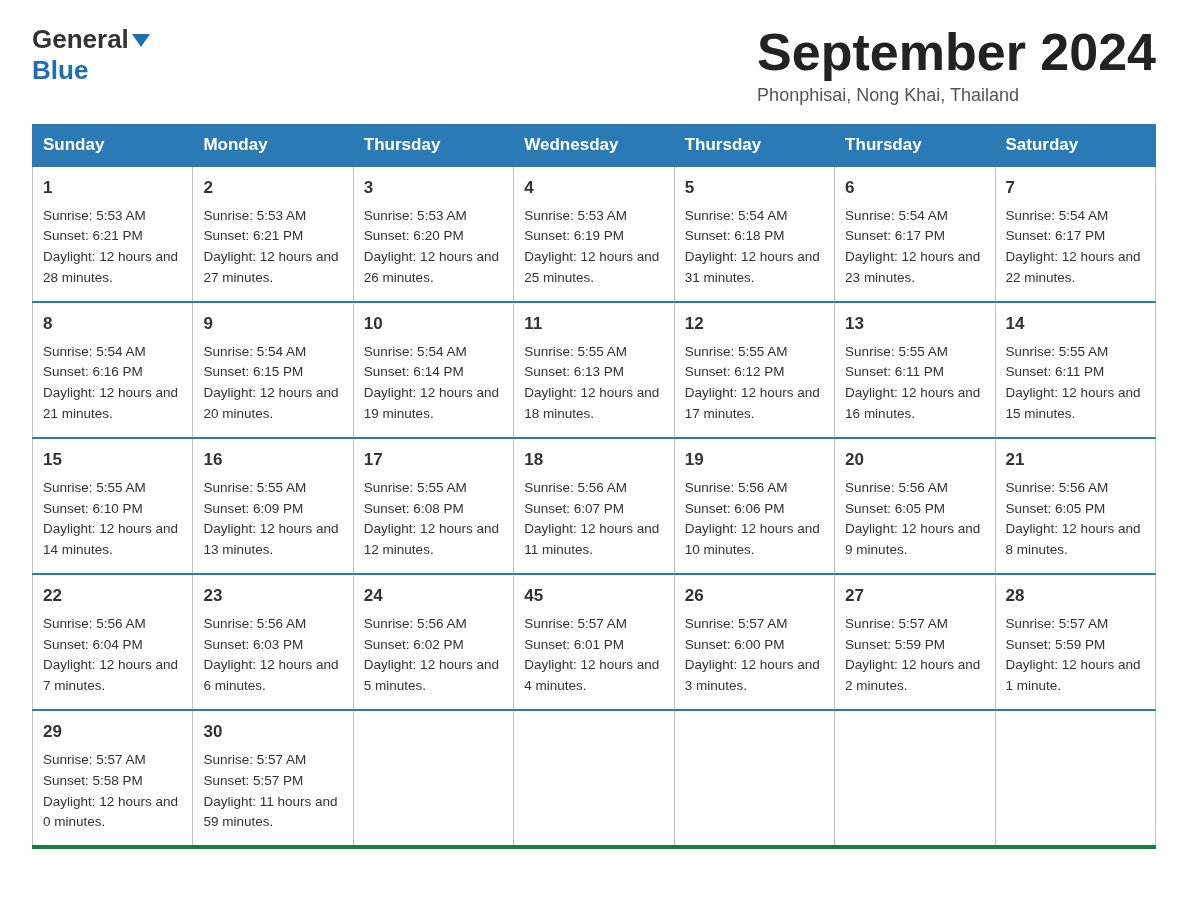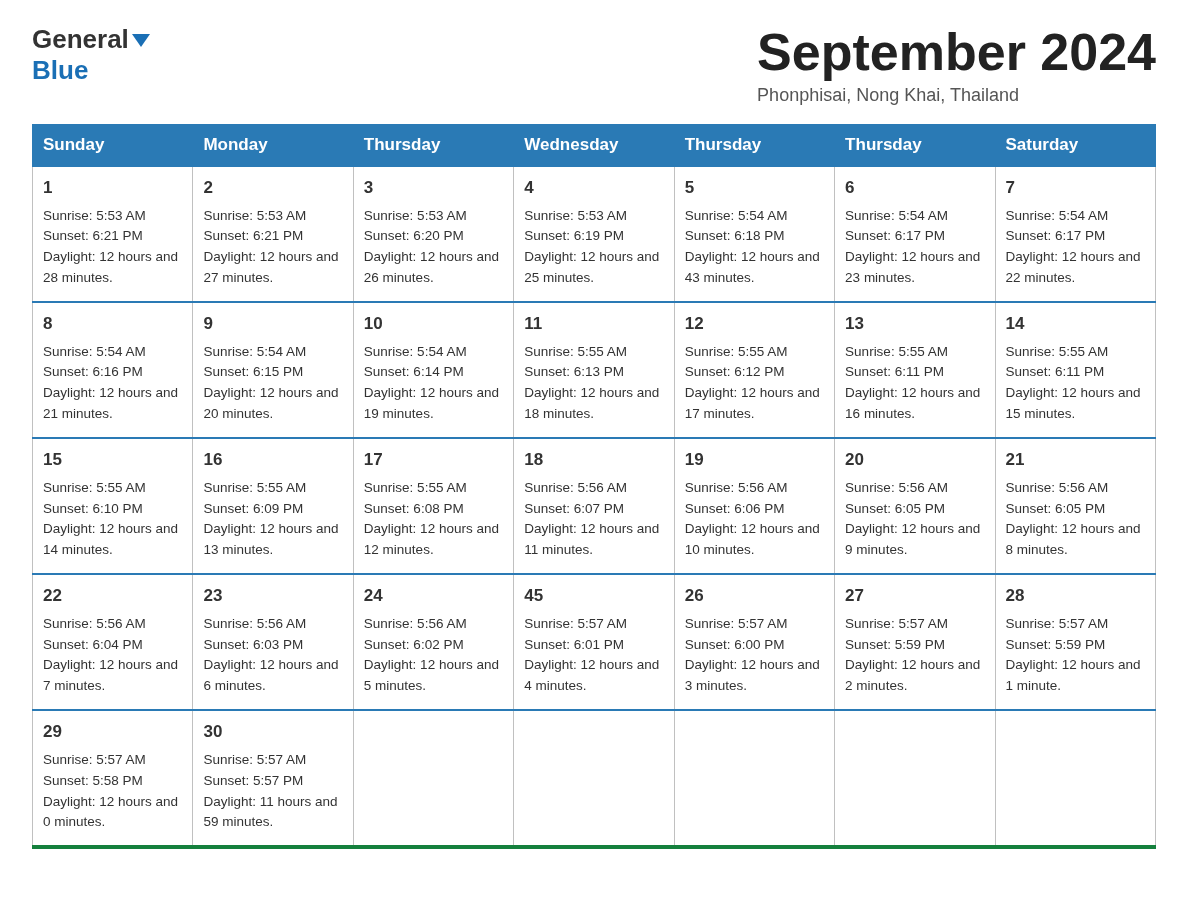--- a/index.html
+++ b/index.html
@@ -135,21 +135,21 @@
         <th>Thursday</th>
         <th>Saturday</th>
       </tr>
   </thead>
   <tbody id="calendar-body">
   <tr>
         <td><span class="day-number">1</span><span>Sunrise: 5:53 AM</span><br><span>Sunset: 6:21 PM</span><br><span>Daylight: 12 hours and 28 minutes.</span></td>
         <td><span class="day-number">2</span><span>Sunrise: 5:53 AM</span><br><span>Sunset: 6:21 PM</span><br><span>Daylight: 12 hours and 27 minutes.</span></td>
         <td><span class="day-number">3</span><span>Sunrise: 5:53 AM</span><br><span>Sunset: 6:20 PM</span><br><span>Daylight: 12 hours and 26 minutes.</span></td>
         <td><span class="day-number">4</span><span>Sunrise: 5:53 AM</span><br><span>Sunset: 6:19 PM</span><br><span>Daylight: 12 hours and 25 minutes.</span></td>
-        <td><span class="day-number">5</span><span>Sunrise: 5:54 AM</span><br><span>Sunset: 6:18 PM</span><br><span>Daylight: 12 hours and 43 minutes.</span></td>
+        <td><span class="day-number">5</span><span>Sunrise: 5:54 AM</span><br><span>Sunset: 6:18 PM</span><br><span>Daylight: 12 hours and 31 minutes.</span></td>
         <td><span class="day-number">6</span><span>Sunrise: 5:54 AM</span><br><span>Sunset: 6:17 PM</span><br><span>Daylight: 12 hours and 23 minutes.</span></td>
         <td><span class="day-number">7</span><span>Sunrise: 5:54 AM</span><br><span>Sunset: 6:17 PM</span><br><span>Daylight: 12 hours and 22 minutes.</span></td>
       </tr>
       <tr>
         <td><span class="day-number">8</span><span>Sunrise: 5:54 AM</span><br><span>Sunset: 6:16 PM</span><br><span>Daylight: 12 hours and 21 minutes.</span></td>
         <td><span class="day-number">9</span><span>Sunrise: 5:54 AM</span><br><span>Sunset: 6:15 PM</span><br><span>Daylight: 12 hours and 20 minutes.</span></td>
         <td><span class="day-number">10</span><span>Sunrise: 5:54 AM</span><br><span>Sunset: 6:14 PM</span><br><span>Daylight: 12 hours and 19 minutes.</span></td>
         <td><span class="day-number">11</span><span>Sunrise: 5:55 AM</span><br><span>Sunset: 6:13 PM</span><br><span>Daylight: 12 hours and 18 minutes.</span></td>
         <td><span class="day-number">12</span><span>Sunrise: 5:55 AM</span><br><span>Sunset: 6:12 PM</span><br><span>Daylight: 12 hours and 17 minutes.</span></td>
         <td><span class="day-number">13</span><span>Sunrise: 5:55 AM</span><br><span>Sunset: 6:11 PM</span><br><span>Daylight: 12 hours and 16 minutes.</span></td>

